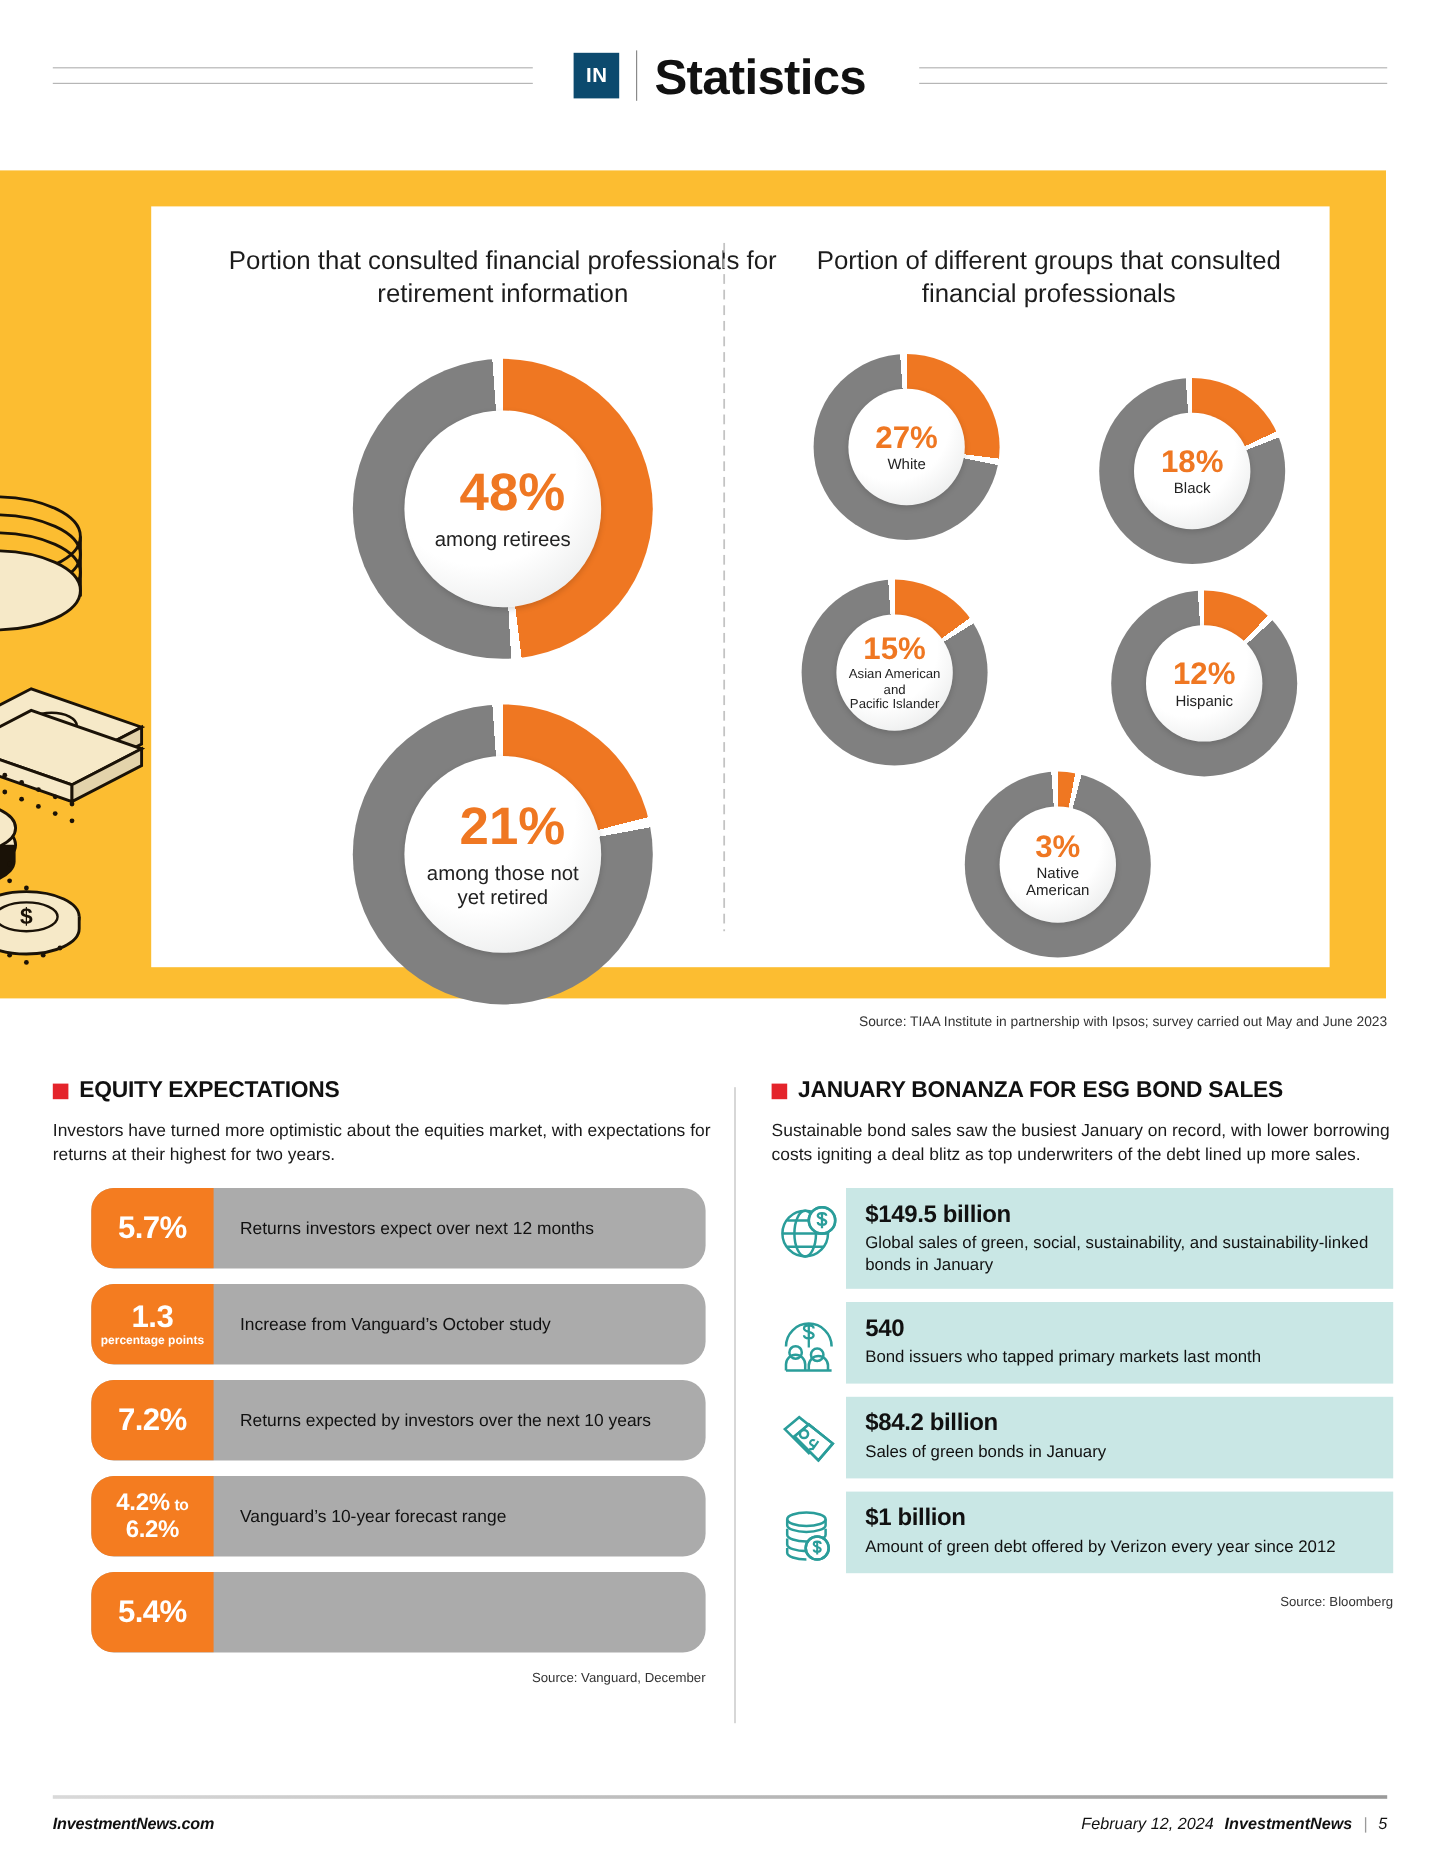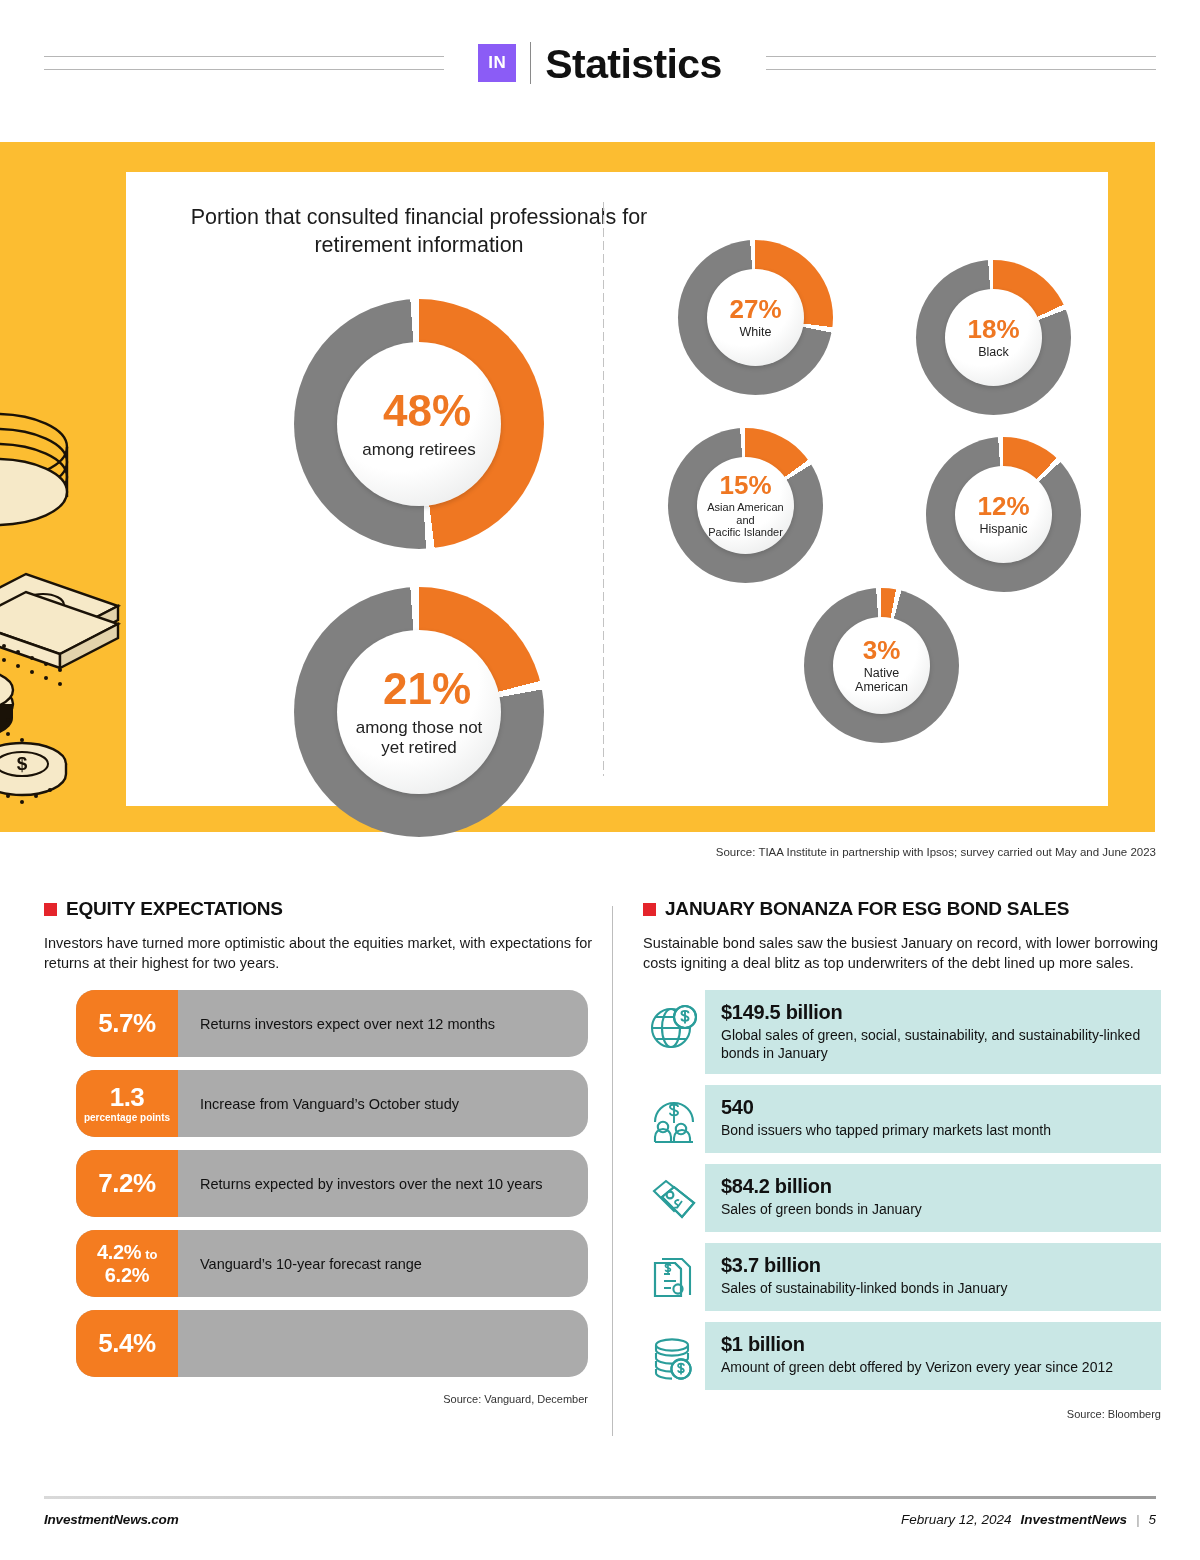--- a/index.html
+++ b/index.html
@@ -22,21 +22,21 @@
   .rule-right { right:44px; width:390px; }
   .rule-left .ln, .rule-right .ln {
     height:1px; background:#b6b6b6; width:100%;
   }
   .rule-left .ln:first-child, .rule-right .ln:first-child { margin-bottom:12px; }
   .brand-wrap {
     position:absolute; left:0; right:0; top:42px;
     display:flex; align-items:center; justify-content:center; gap:0px;
   }
   .in-badge {
-    width:38px; height:38px; background:#8b5cf6;
+    width:38px; height:38px; background:#0c4a6e;
     color:#ffffff; font-weight:bold; font-size:17px;
     display:flex; align-items:center; justify-content:center;
     letter-spacing:0.5px;
   }
   .brand-sep {
     width:1px; height:42px; background:#8a8a8a; margin:0 14px 0 14px;
   }
   .brand-title {
     font-size:41px; font-weight:bold; letter-spacing:-0.6px; color:#111;
     line-height:1; position:relative; top:1px;
@@ -259,20 +259,21 @@
         <div class="pct">21%</div>
         <div class="sub">among those not</div>
         <div class="sub">yet retired</div>
       </div>
     </div>
   </div>
 
   <div class="dotted-div" style="left:476px; top:28px; height:576px;"></div>
 
   <div style="position:absolute; left:530px; top:32px; width:436px;">
+    <div class="panel-title">Portion of different groups that consulted financial professionals</div>
 
     <div style="position:relative; height:470px; margin-top:36px;">
 
       <div class="donut sm-donut" style="position:absolute; left:22px; top:0;">
         <div class="ring" style="background:conic-gradient(#EF7722 0deg 97.2deg, #ffffff 97.2deg 101.2deg, #808080 101.2deg 356deg, #ffffff 356deg 360deg);"></div>
         <div class="hole">
           <div class="pct">27%</div>
           <div class="sub">White</div>
         </div>
       </div>
@@ -417,36 +418,20 @@
           <circle cx="22" cy="20" r="3.4"></circle>
           <path d="M34 26 L29 33M31 25.5c-1.1-.9-2.6-.5-3.5.6s-.4 2.2.8 2.9 2.2 1.1 1.6 2.4-2.3 1.6-3.6.8" stroke-width="1.8"></path>
         </svg>
       </div>
       <div class="esg-body">
         <div class="esg-amt">$84.2 billion</div>
         <div class="esg-txt">Sales of green bonds in January</div>
       </div>
     </div>
 
-    <div class="esg-row">
-      <div class="esg-icon">
-        <svg width="52" height="52" viewBox="0 0 52 52" fill="none" stroke="#2A9D9A" stroke-width="2.1">
-          <path d="M7 9h20l6 6v27H7z" fill="#ffffff"></path>
-          <path d="M7 9h20l6 6v27H7z"></path>
-          <path d="M14 5h20l8 8v28"></path>
-          <path d="M16 20h6M16 27h12M16 34h7" stroke-width="2"></path>
-          <path d="M20 10v9M22.5 12c0-1.1-1.2-1.6-2.6-1.6s-2.5.5-2.5 1.6 1.1 1.4 2.5 1.9 2.6.7 2.6 1.8-1.2 1.6-2.6 1.6-2.5-.5-2.5-1.6" stroke-width="1.6"></path>
-          <circle cx="30" cy="35" r="4.6"></circle>
-        </svg>
-      </div>
-      <div class="esg-body">
-        <div class="esg-amt">$3.7 billion</div>
-        <div class="esg-txt">Sales of sustainability-linked bonds in January</div>
-      </div>
-    </div>
 
     <div class="esg-row">
       <div class="esg-icon">
         <svg width="52" height="52" viewBox="0 0 52 52" fill="none" stroke="#2A9D9A" stroke-width="2.1">
           <ellipse cx="24" cy="12" rx="16" ry="5.6"></ellipse>
           <path d="M8 12v5c0 3 7.2 5.6 16 5.6s16-2.6 16-5.6v-5"></path>
           <path d="M8 20v5c0 3 7.2 5.6 16 5.6s16-2.6 16-5.6v-5"></path>
           <path d="M8 28v5c0 3 7.2 5.6 16 5.6"></path>
           <path d="M8 36v4c0 3 7.2 5.6 16 5.6"></path>
           <circle cx="33" cy="36" r="9.6" fill="#ffffff"></circle>

